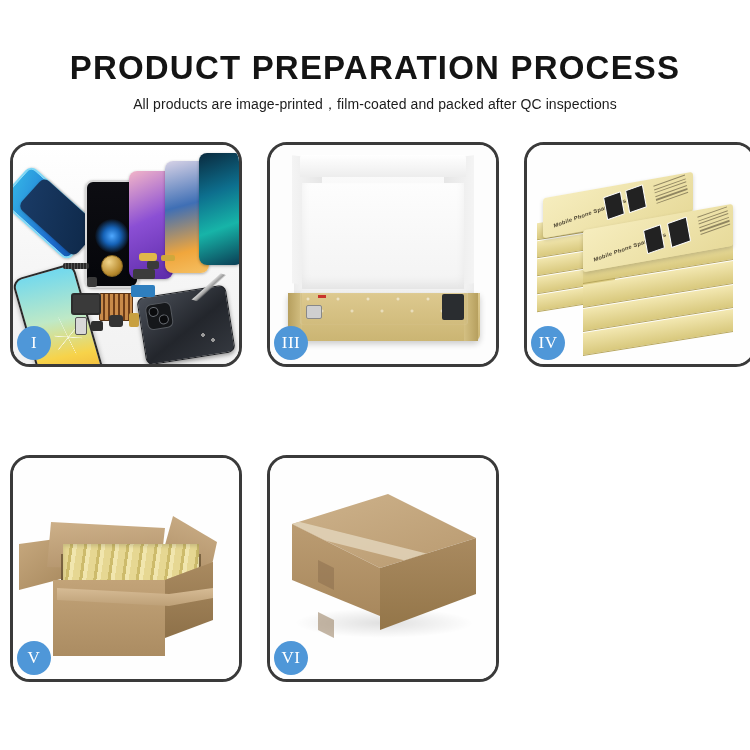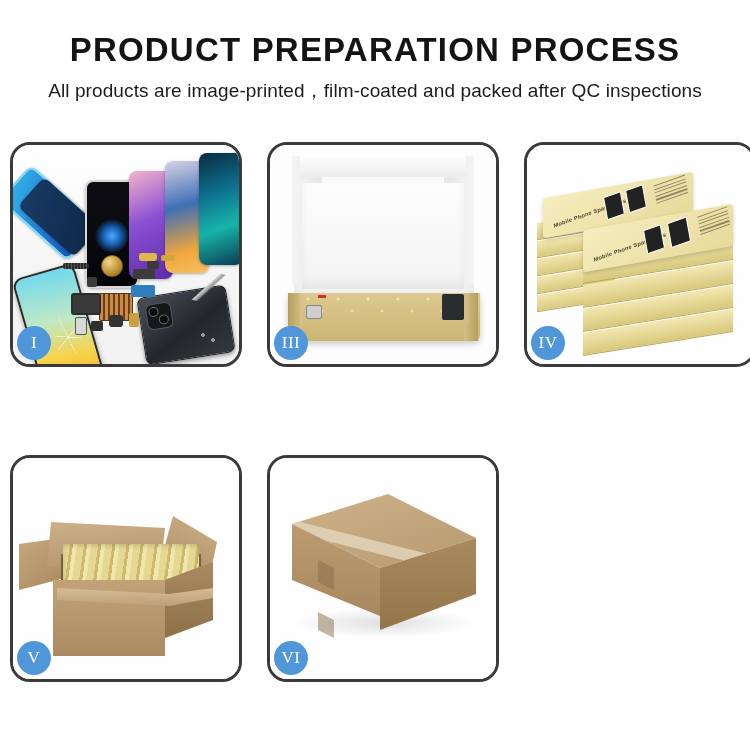--- a/index.html
+++ b/index.html
@@ -5,28 +5,28 @@
 <style>
   html,body{margin:0;padding:0;}
   body{
     width:750px;height:750px;background:#ffffff;
     font-family:"Liberation Sans", sans-serif;
     overflow:hidden;position:relative;
   }
   .page{width:750px;height:750px;position:relative;background:#fff;}
 
   
-  .header{padding-top:33px;text-align:center;}
+  .header{padding-top:51px;text-align:center;}
   .title{
     font-size:33px;font-weight:700;letter-spacing:1.2px;
     color:#141414;line-height:1.05;
     font-family:"Liberation Sans", sans-serif;
   }
   .subtitle{
-    margin-top:10px;font-size:19px;color:#1c1c1c;
+    margin-top:10px;font-size:14px;color:#1c1c1c;
     letter-spacing:.1px;font-weight:400;
   }
 
   
   .grid{
     position:absolute;left:10px;top:142px;
     width:730px;height:540px;
     display:grid;
     grid-template-columns:232px 232px 232px;
     grid-template-rows:225px 227px;

